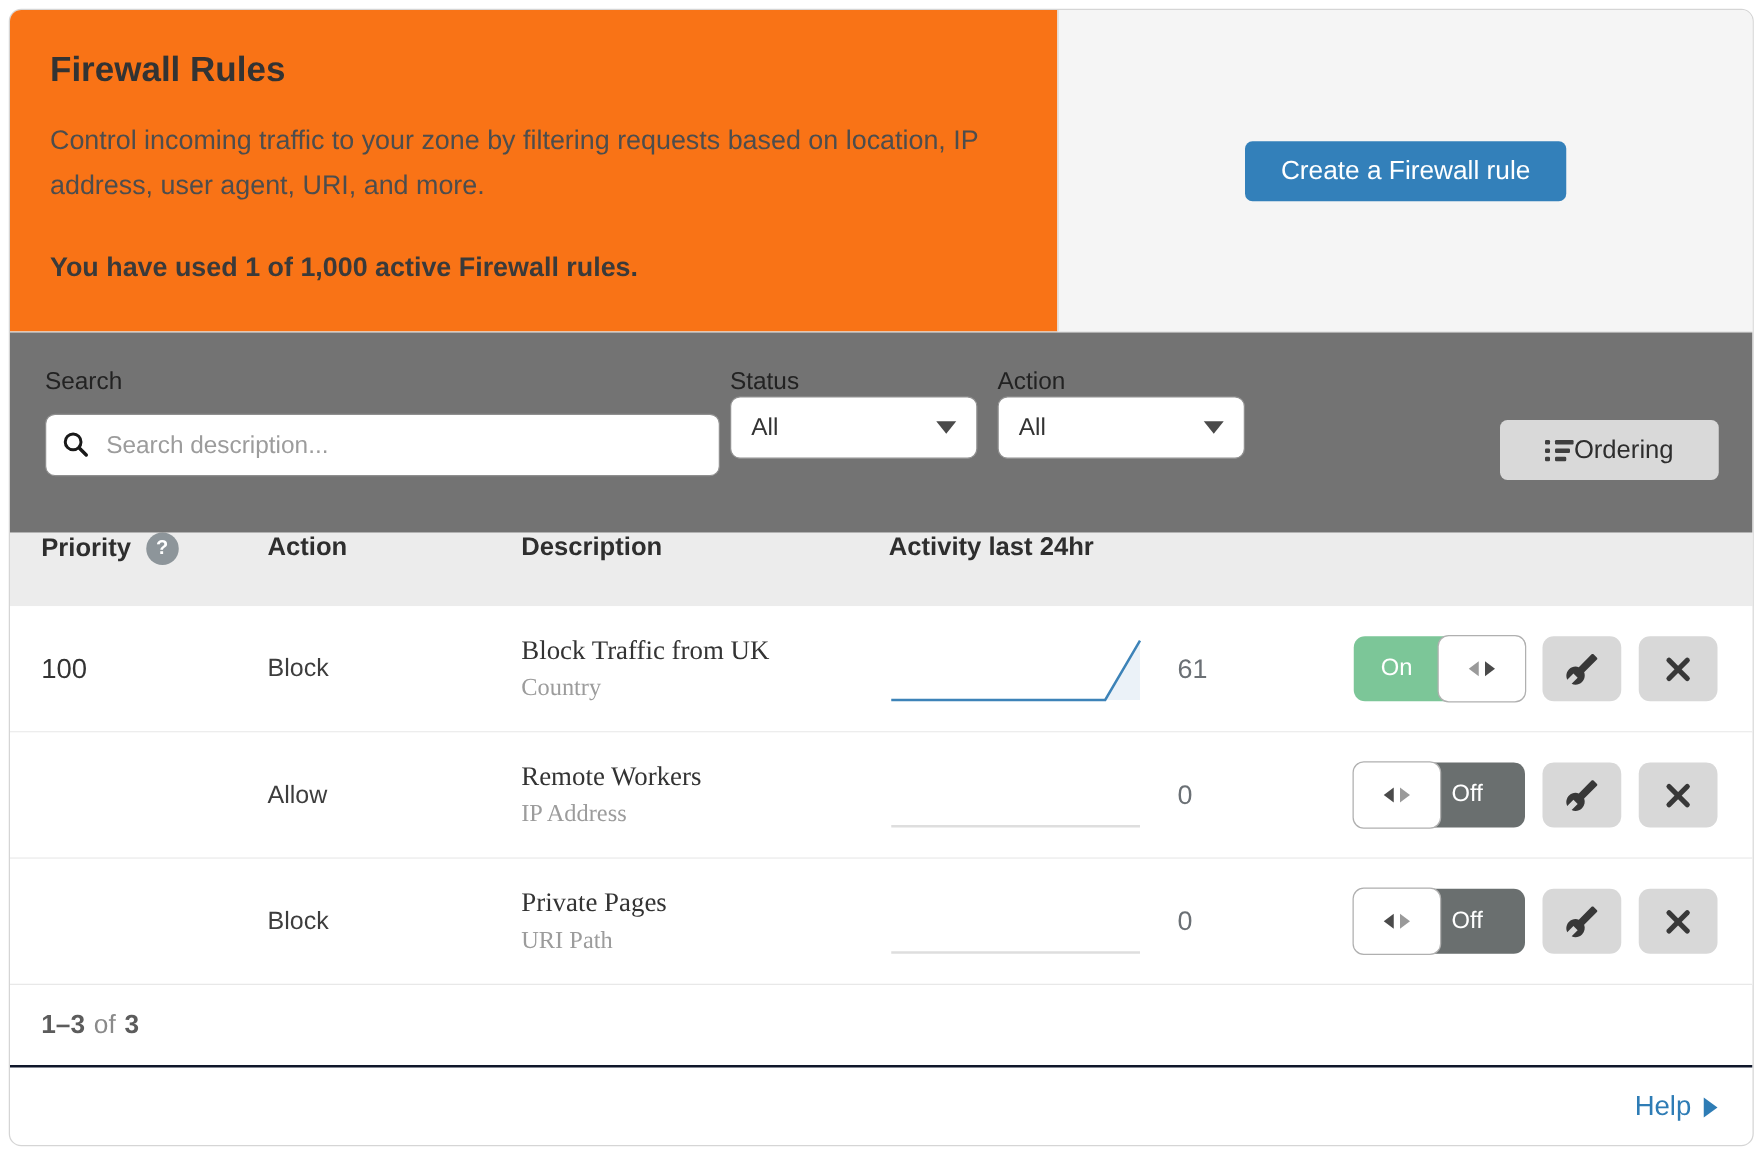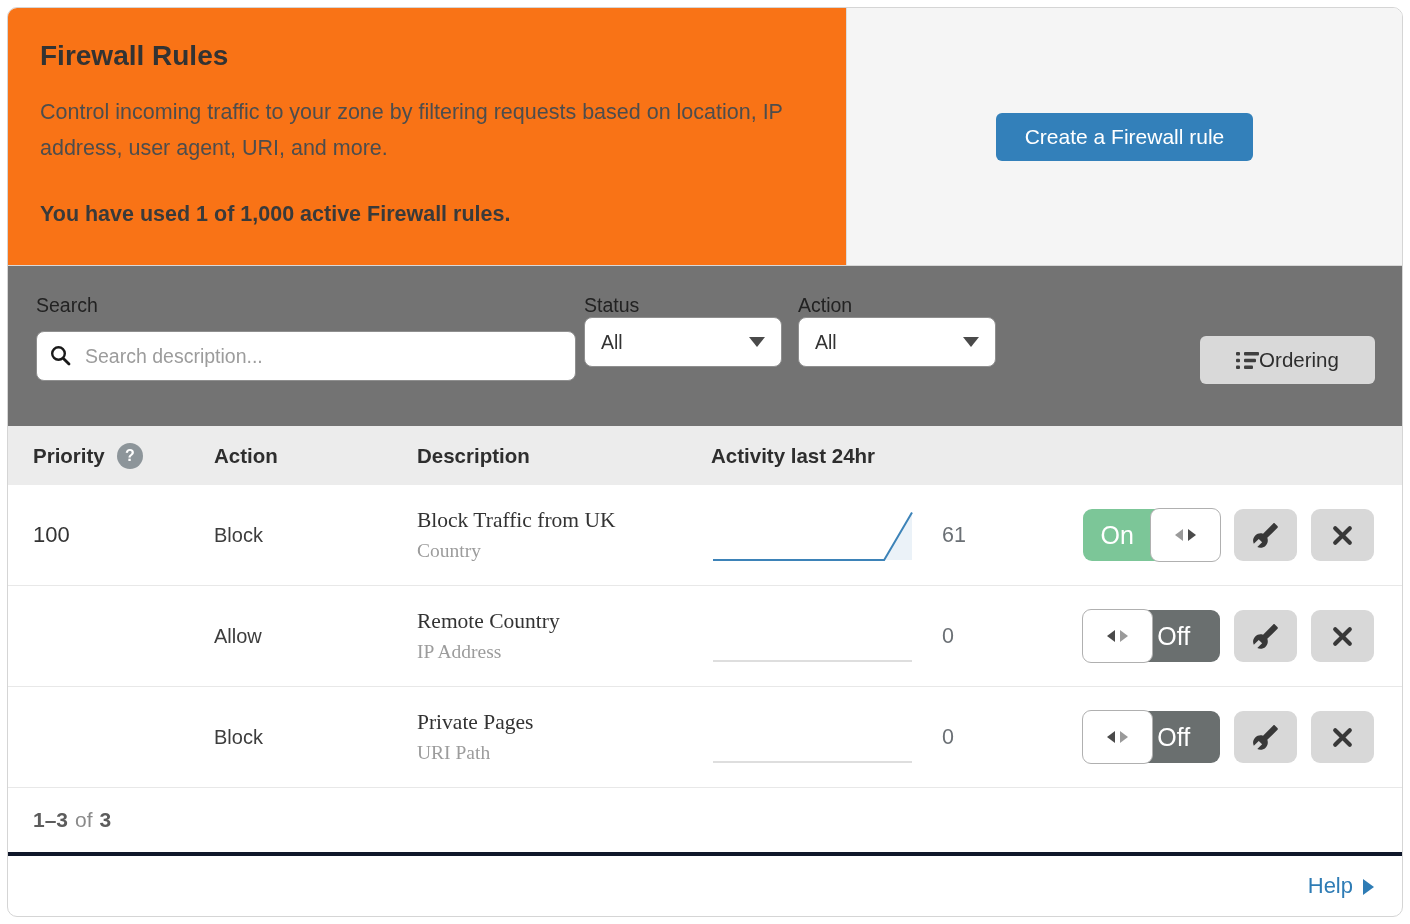--- a/index.html
+++ b/index.html
@@ -34,21 +34,21 @@
   .select{width:198px;height:50px;box-sizing:border-box;border:1px solid #8f8f8f;border-radius:8px;
           display:flex;align-items:center;padding:0 16px;font-size:19.5px;color:#333;cursor:pointer;background:#fff;}
   .select .val{flex:1;}
   .caret{width:0;height:0;border-left:8px solid transparent;border-right:8px solid transparent;
          border-top:10px solid #4a4a4a;}
   .btn-ordering{position:absolute;right:27px;top:70px;height:48px;width:175px;background:#d9d9d9;border:none;
                 border-radius:6px;font-size:20.5px;font-family:inherit;color:#2e2e2e;cursor:pointer;
                 display:flex;align-items:center;justify-content:center;gap:0;}
 
   
-  .thead{height:59px;flex:0 0 auto;background:#ececec;display:flex;align-items:center;padding-left:25px;
+  .thead{height:59px;flex:0 0 auto;background:#ececec;display:flex;align-items:flex-start;padding-left:25px;
          font-size:20.5px;font-weight:bold;color:#2e2e2e;}
   .col-pri{width:181px;flex:0 0 auto;display:flex;align-items:center;gap:12px;}
   .col-act{width:203px;flex:0 0 auto;}
   .col-desc{width:294px;flex:0 0 auto;}
   .col-activity{flex:1;}
   .qicon{width:26px;height:26px;border-radius:50%;background:#8d959a;color:#fff;font-size:16px;font-weight:bold;
          display:inline-flex;align-items:center;justify-content:center;cursor:pointer;}
   .row{height:100px;flex:0 0 auto;display:flex;align-items:center;padding-left:25px;
        border-bottom:1px solid #e8e8e8;background:#fff;}
   .cell-pri{width:181px;flex:0 0 auto;font-size:22px;color:#333;}
@@ -58,38 +58,38 @@
   .rule-type{font-size:19.5px;color:#9c9c9c;margin-top:7px;}
   .cell-activity{flex:1;display:flex;align-items:center;}
   .spark{width:205px;height:60px;display:inline-block;}
   .count{margin-left:26px;font-size:21.5px;color:#6b7075;}
 
   .controls{margin-left:auto;display:flex;align-items:center;gap:14px;margin-right:28px;}
   .toggle{position:relative;width:137px;height:52px;border-radius:9px;cursor:pointer;flex:0 0 auto;}
   .toggle.on{background:var(--green,#7cc698);}
   .toggle.off{background:var(--offgray,#6a6f6f);}
   .tlabel{position:absolute;top:0;bottom:0;width:50%;display:flex;align-items:center;justify-content:center;
-          color:#fff;font-size:25px;}
+          color:#fff;font-size:19px;}
   .toggle.on .tlabel{left:0;}
   .toggle.off .tlabel{right:12px;}
   .thandle{position:absolute;top:-1px;bottom:-1px;width:52%;background:#fff;border:1px solid #b0b0b0;
            border-radius:9px;box-sizing:border-box;display:flex;align-items:center;justify-content:center;gap:5px;}
   .toggle.on .thandle{right:-1px;}
   .toggle.off .thandle{left:-1px;}
   .tri{width:0;height:0;display:inline-block;}
   .tri-l{border-top:6px solid transparent;border-bottom:6px solid transparent;border-right:8px solid #9a9a9a;}
   .tri-r{border-top:6px solid transparent;border-bottom:6px solid transparent;border-left:8px solid #4a4a4a;}
   .toggle.off .tri-l{border-right-color:#4a4a4a;}
   .toggle.off .tri-r{border-left-color:#9a9a9a;}
   .icon-btn{width:63px;height:52px;background:#d8d8d8;border:none;border-radius:9px;cursor:pointer;
             display:flex;align-items:center;justify-content:center;padding:0;}
 
   
   .pagination{height:64px;flex:0 0 auto;display:flex;align-items:center;padding-left:25px;
-              border-bottom:4px solid #0f172a;font-size:21px;color:#8a8a8a;}
+              border-bottom:2px solid #0f172a;font-size:21px;color:#8a8a8a;}
   .pagination .b{font-weight:bold;color:#5c5c5c;}
   .pagination .of{margin:0 7px;}
   .help-row{flex:1;display:flex;align-items:center;justify-content:flex-end;padding-right:28px;}
   .help-link{display:flex;align-items:center;gap:10px;color:var(--link,#2e7cb5);font-size:22px;
              text-decoration:none;cursor:pointer;}
   .help-arrow{width:0;height:0;border-top:8px solid transparent;border-bottom:8px solid transparent;
               border-left:11px solid var(--link,#2e7cb5);margin-top:2px;}
 </style>
 </head>
 <body>
@@ -203,21 +203,21 @@
             </svg>
         </span>
       </button>
     </div>
   </div>
 
   <div class="row">
     <div class="cell-pri"></div>
     <div class="cell-act">Allow</div>
     <div class="cell-desc">
-      <div class="rule-name">Remote Country</div>
+      <div class="rule-name">Remote Workers</div>
       <div class="rule-type">IP Address</div>
     </div>
     <div class="cell-activity">
       <span class="spark"><svg width="205" height="60">
             <polyline points="2,55 201,55" fill="none" stroke="#dedede" stroke-width="2"></polyline>
           </svg></span>
       <span class="count">0</span>
     </div>
     <div class="controls">
       <div class="toggle off">

